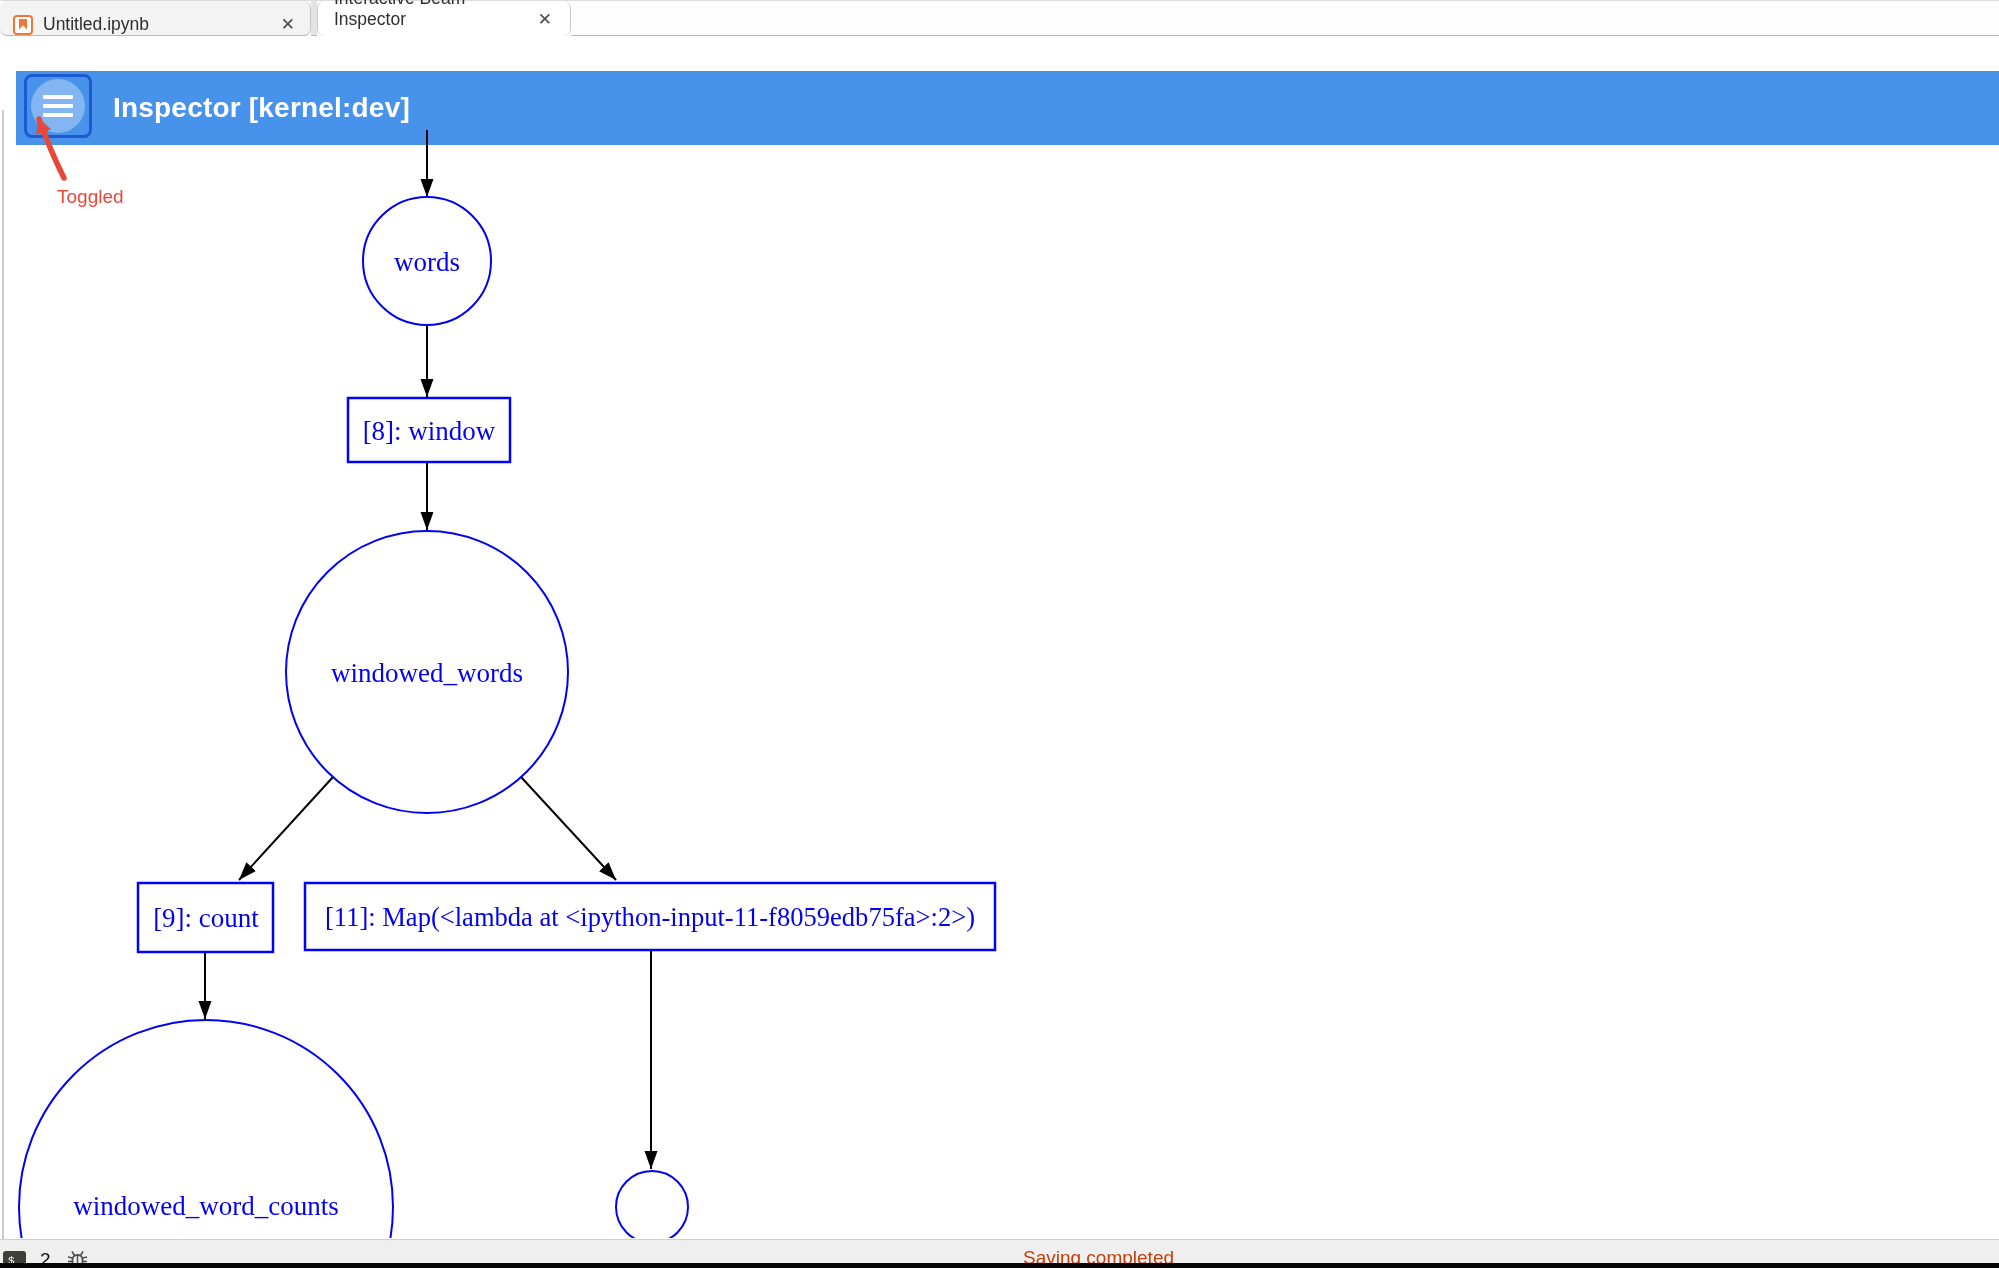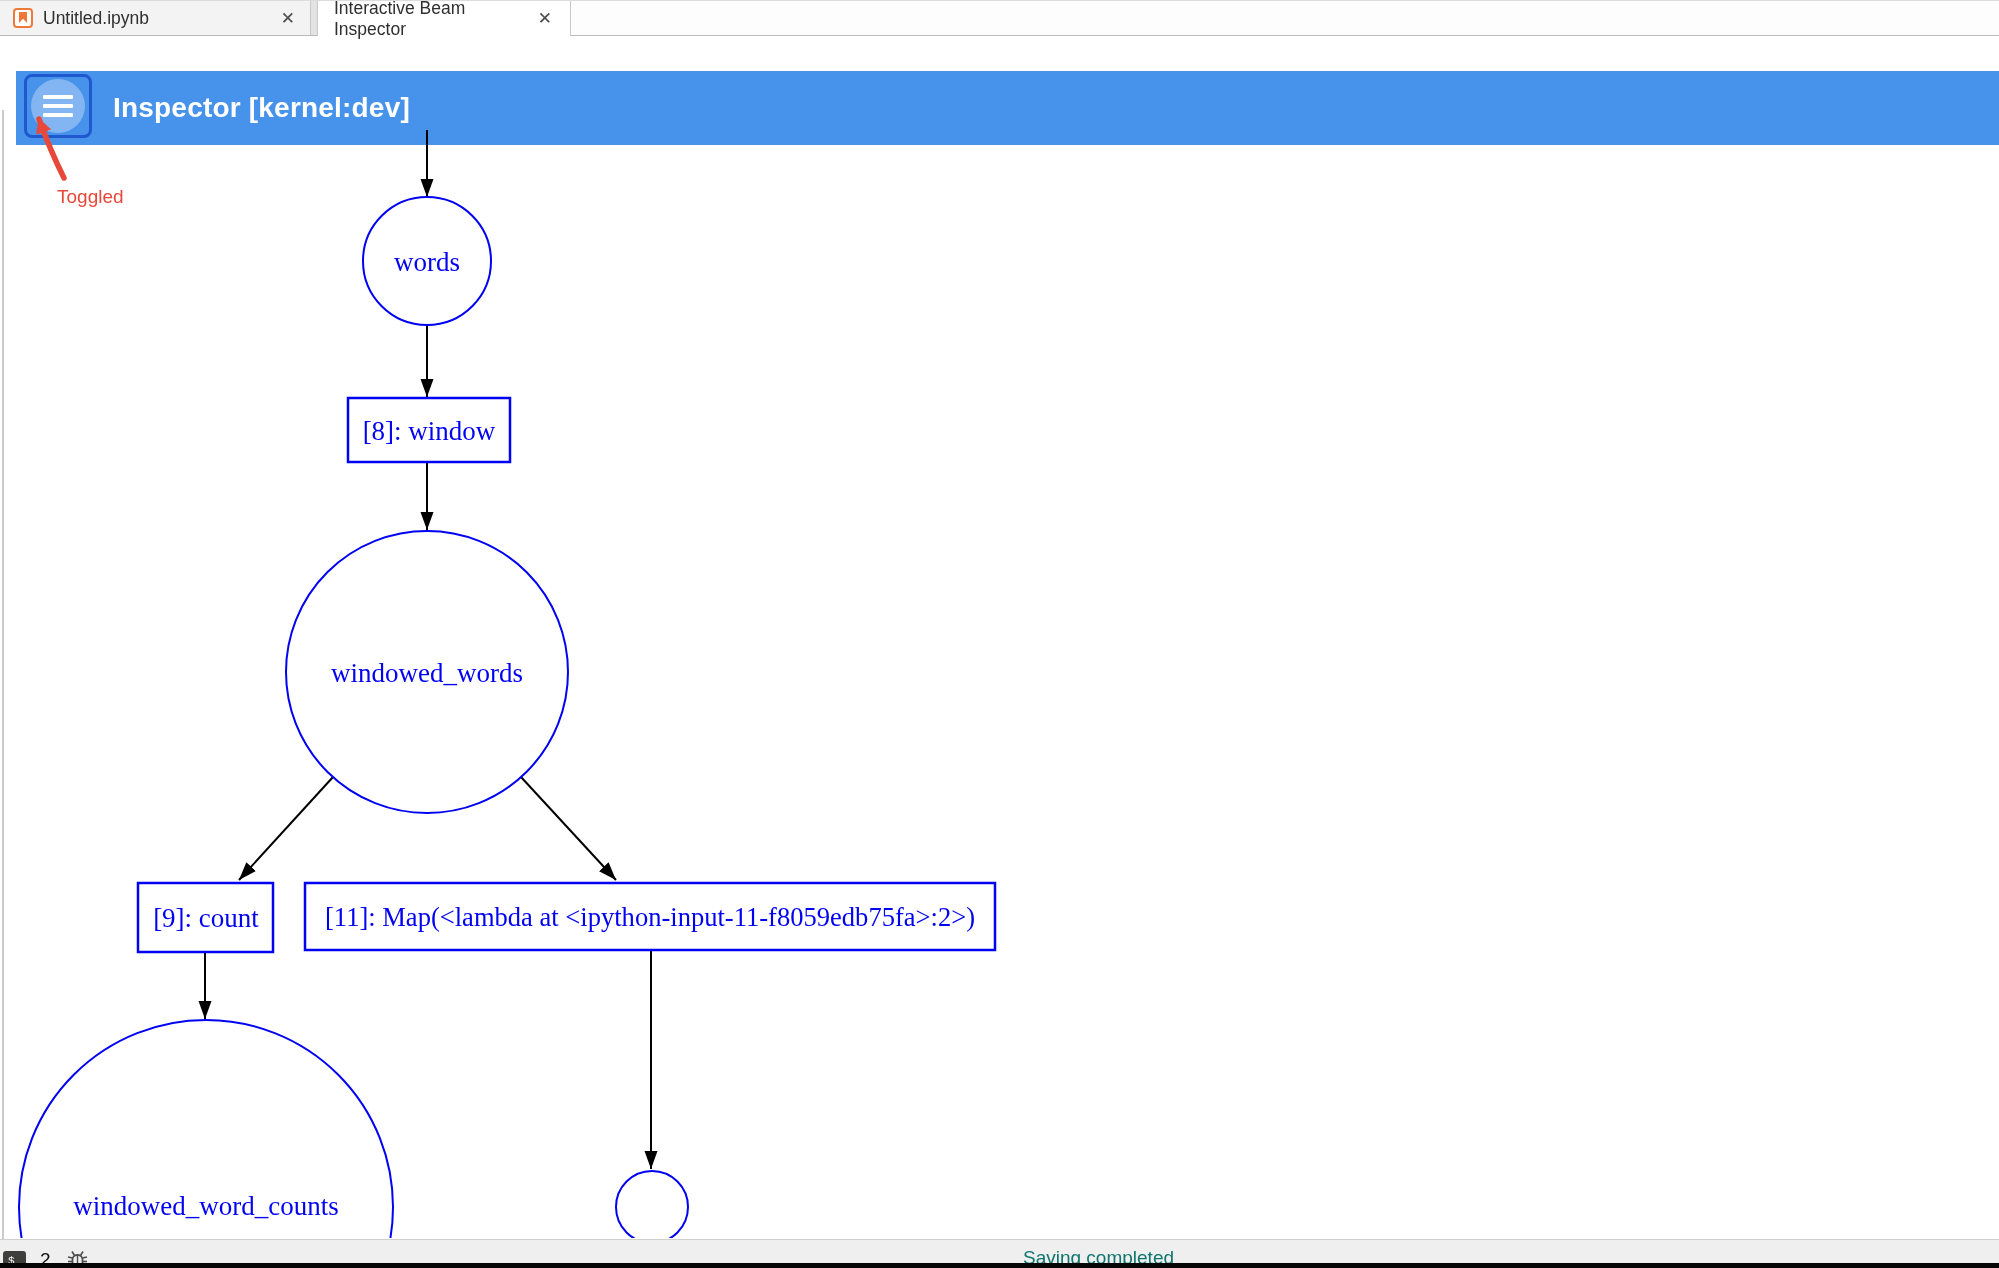--- a/index.html
+++ b/index.html
@@ -10,22 +10,22 @@
     background:#ffffff; overflow:hidden;
   }
 
   
   .tabbar {
     position:absolute; left:0; top:0; width:1999px; height:36px;
     background:#ffffff; border-top:1px solid #dcdcdc;
     display:flex; align-items:stretch;
   }
   .tab {
-    display:flex; align-items:center; height:100%;
-    font-size:17.5px; color:#2f2f2f;
+    display:flex; align-items:flex-end; height:100%;
+    font-size:17.5px; color:#2f2f2f;border-radius:7px;
   }
   .tab-inactive {
     width:311px; background:#f3f3f3;
     border-right:1px solid #c6c6c6; border-bottom:1px solid #b9b9b9;
     padding:0 13px; justify-content:space-between;
   }
   .tab-left-group { display:flex; align-items:center; gap:10px; }
   .tab-gap { width:6px; background:#e3e3e3; border-bottom:1px solid #b9b9b9; }
   .tab-active {
     width:254px; background:#ffffff;
@@ -94,21 +94,21 @@
     position:absolute; left:3px; top:8px; display:flex; align-items:center; gap:14px;
     cursor:pointer;
   }
   .term-icon {
     width:23px; height:18px; background:#3e3e3d; border-radius:3px;
     color:#ffffff; font-family:"Liberation Mono", monospace; font-size:11px;
     display:flex; align-items:flex-end; justify-content:center; padding-bottom:2px;
   }
   .kernel-count { font-size:19px; color:#111111; }
   .statusbar-message {
-    position:absolute; left:1023px; top:7px; font-size:19px; color:#0f766e;
+    position:absolute; left:1023px; top:7px; font-size:19px; color:#c2410c;
   }
   .bottom-black-edge {
     position:absolute; left:0; top:1263px; width:1999px; height:5px;
     background:#060606; z-index:9;
   }
 </style>
 </head>
 <body>
 
 <div id="screen">

